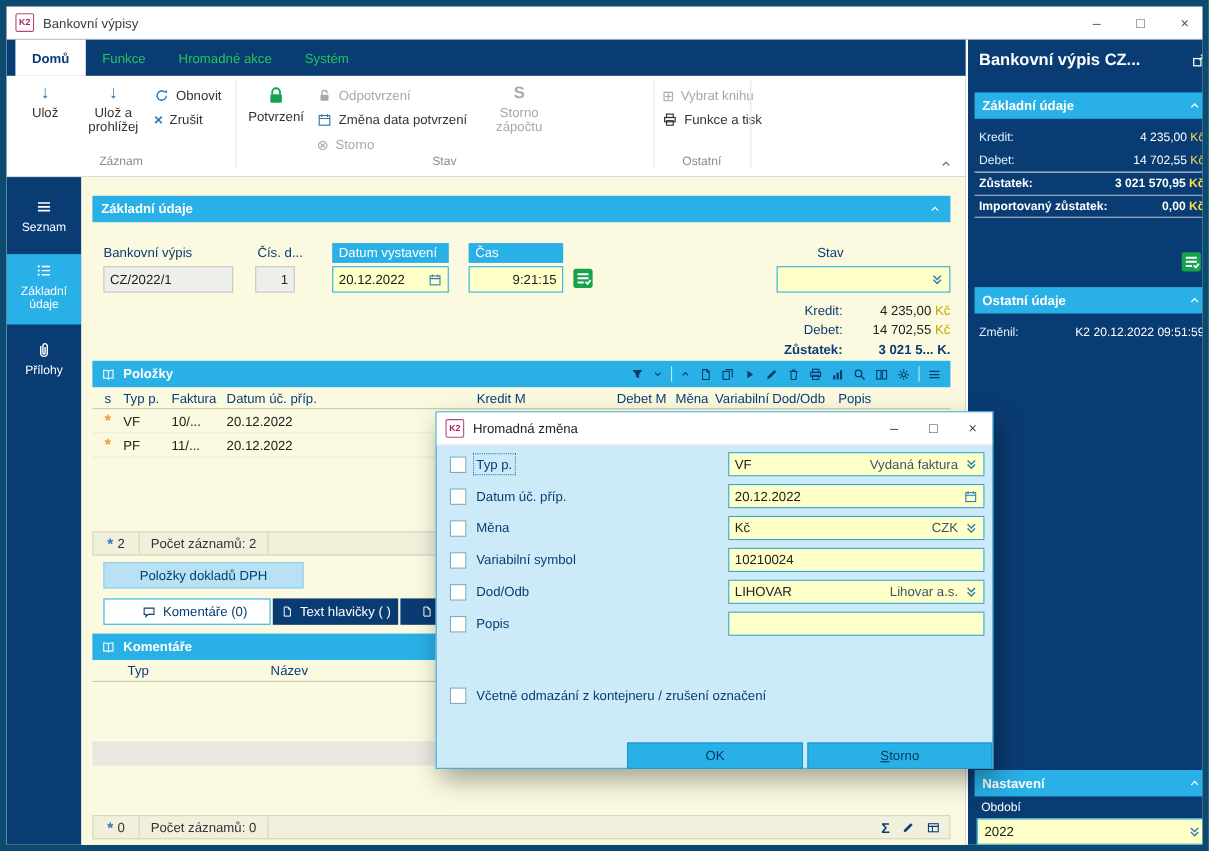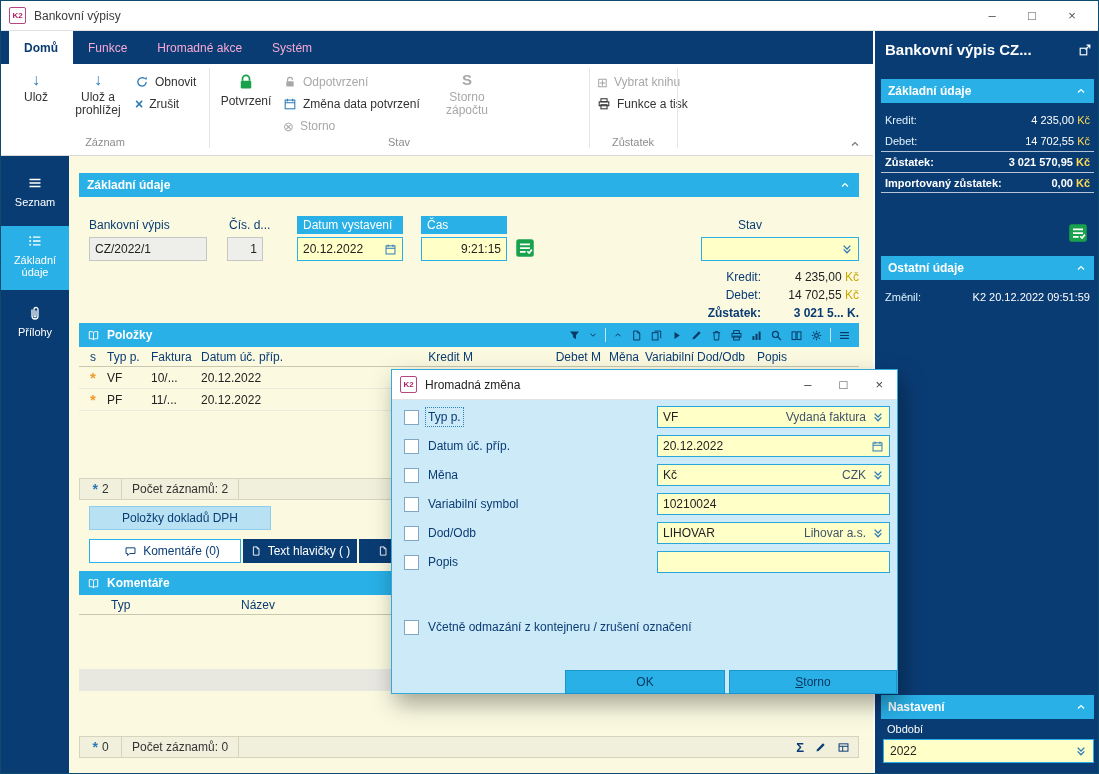--- a/index.html
+++ b/index.html
@@ -1,19 +1,19 @@
 <!DOCTYPE html>
 <html><head>
 <meta charset="utf-8">
 <style>
   * { box-sizing: border-box; margin: 0; padding: 0; }
   html,body { background:#8a9aa8; }
   .window {
     position: relative; width: 1099px; height: 774px;
-    background: #fff; border: 1px solid #0c4a6e; overflow: hidden;
+    background: #fff; border: 6px solid #0c4a6e; overflow: hidden;
     font-family: "Liberation Sans", sans-serif; font-size: 12px; color: #333;
   }
   svg.spr { position: absolute; width: 0; height: 0; }
   .ic10{width:10px;height:10px;display:block}
   .ic12{width:12px;height:12px;display:block}
   .ic13{width:13px;height:13px;display:block}
   .ic14{width:14px;height:14px;display:block}
   .ic16{width:16px;height:16px;display:block}
   .ic20{width:20px;height:20px;display:block}
 
@@ -22,21 +22,21 @@
     border-bottom:1px solid #e3e3e3; display:flex; align-items:center; padding:0 8px; gap:8px; }
   .k2logo { width:17px; height:17px; border:1px solid #b4487e; border-radius:2px; color:#b01d62;
     font-size:8px; font-weight:bold; display:flex; align-items:center; justify-content:center; background:#fff; }
   .tb-title { color:#3c3c3c; }
   .tb-controls { margin-left:auto; display:flex; height:30px; }
   .tb-controls span { width:40px; display:flex; align-items:center; justify-content:center; color:#555; font-size:13px; cursor:pointer; }
 
   
   .ribbon-tabs { position:absolute; left:0; top:30px; width:872px; height:33px; background:#0a3c74;
     display:flex; align-items:stretch; padding-left:8px; }
-  .rtab { color:#f9a8d4; padding:0 15px; display:flex; align-items:center; cursor:pointer; }
+  .rtab { color:#22c55e; padding:0 15px; display:flex; align-items:center; cursor:pointer; }
   .rtab.active { background:#fff; color:#0a3c74; font-weight:bold; }
   .ribbon-body { position:absolute; left:0; top:63px; width:872px; height:92px; background:#fff; border-bottom:1px solid #d9d9d9; }
   .rsep { position:absolute; top:4px; height:80px; width:1px; background:#e6e6e6; }
   .rgl { position:absolute; top:72px; height:16px; text-align:center; color:#8c8c8c; font-size:11px; }
   .bigbtn { position:absolute; top:2px; height:66px; display:flex; flex-direction:column; align-items:center; justify-content:flex-start;
     gap:3px; padding-top:6px; text-align:center; cursor:pointer; line-height:13px; }
   .smallbtn { position:absolute; height:20px; display:flex; align-items:center; gap:6px; cursor:pointer;justify-content:space-between; }
   .dis { color:#a8a8a8; }
   .blue { color:#2a7ab8; }
   .green { color:#18a24b; }
@@ -321,21 +321,21 @@
     <div class="smallbtn dis" style="left:596px;top:8px">
       <span class="gridglyph">⊞</span>
       <span>Vybrat knihu</span>
     </div>
     <div class="smallbtn" style="left:596px;top:30px">
       <svg class="ic14" style="color:#333">
           <use href="#i-print"></use>
         </svg>
       <span>Funkce a tisk</span>
     </div>
-    <div class="rgl" style="left:588px;width:88px">Zůstatek</div>
+    <div class="rgl" style="left:588px;width:88px">Ostatní</div>
     <div class="rsep" style="left:676px"></div>
 
     <span class="ribbon-chev">
         <svg class="ic12">
           <use href="#i-chevup"></use>
         </svg>
       </span>
   </div>
 
   <div class="sidebar">

